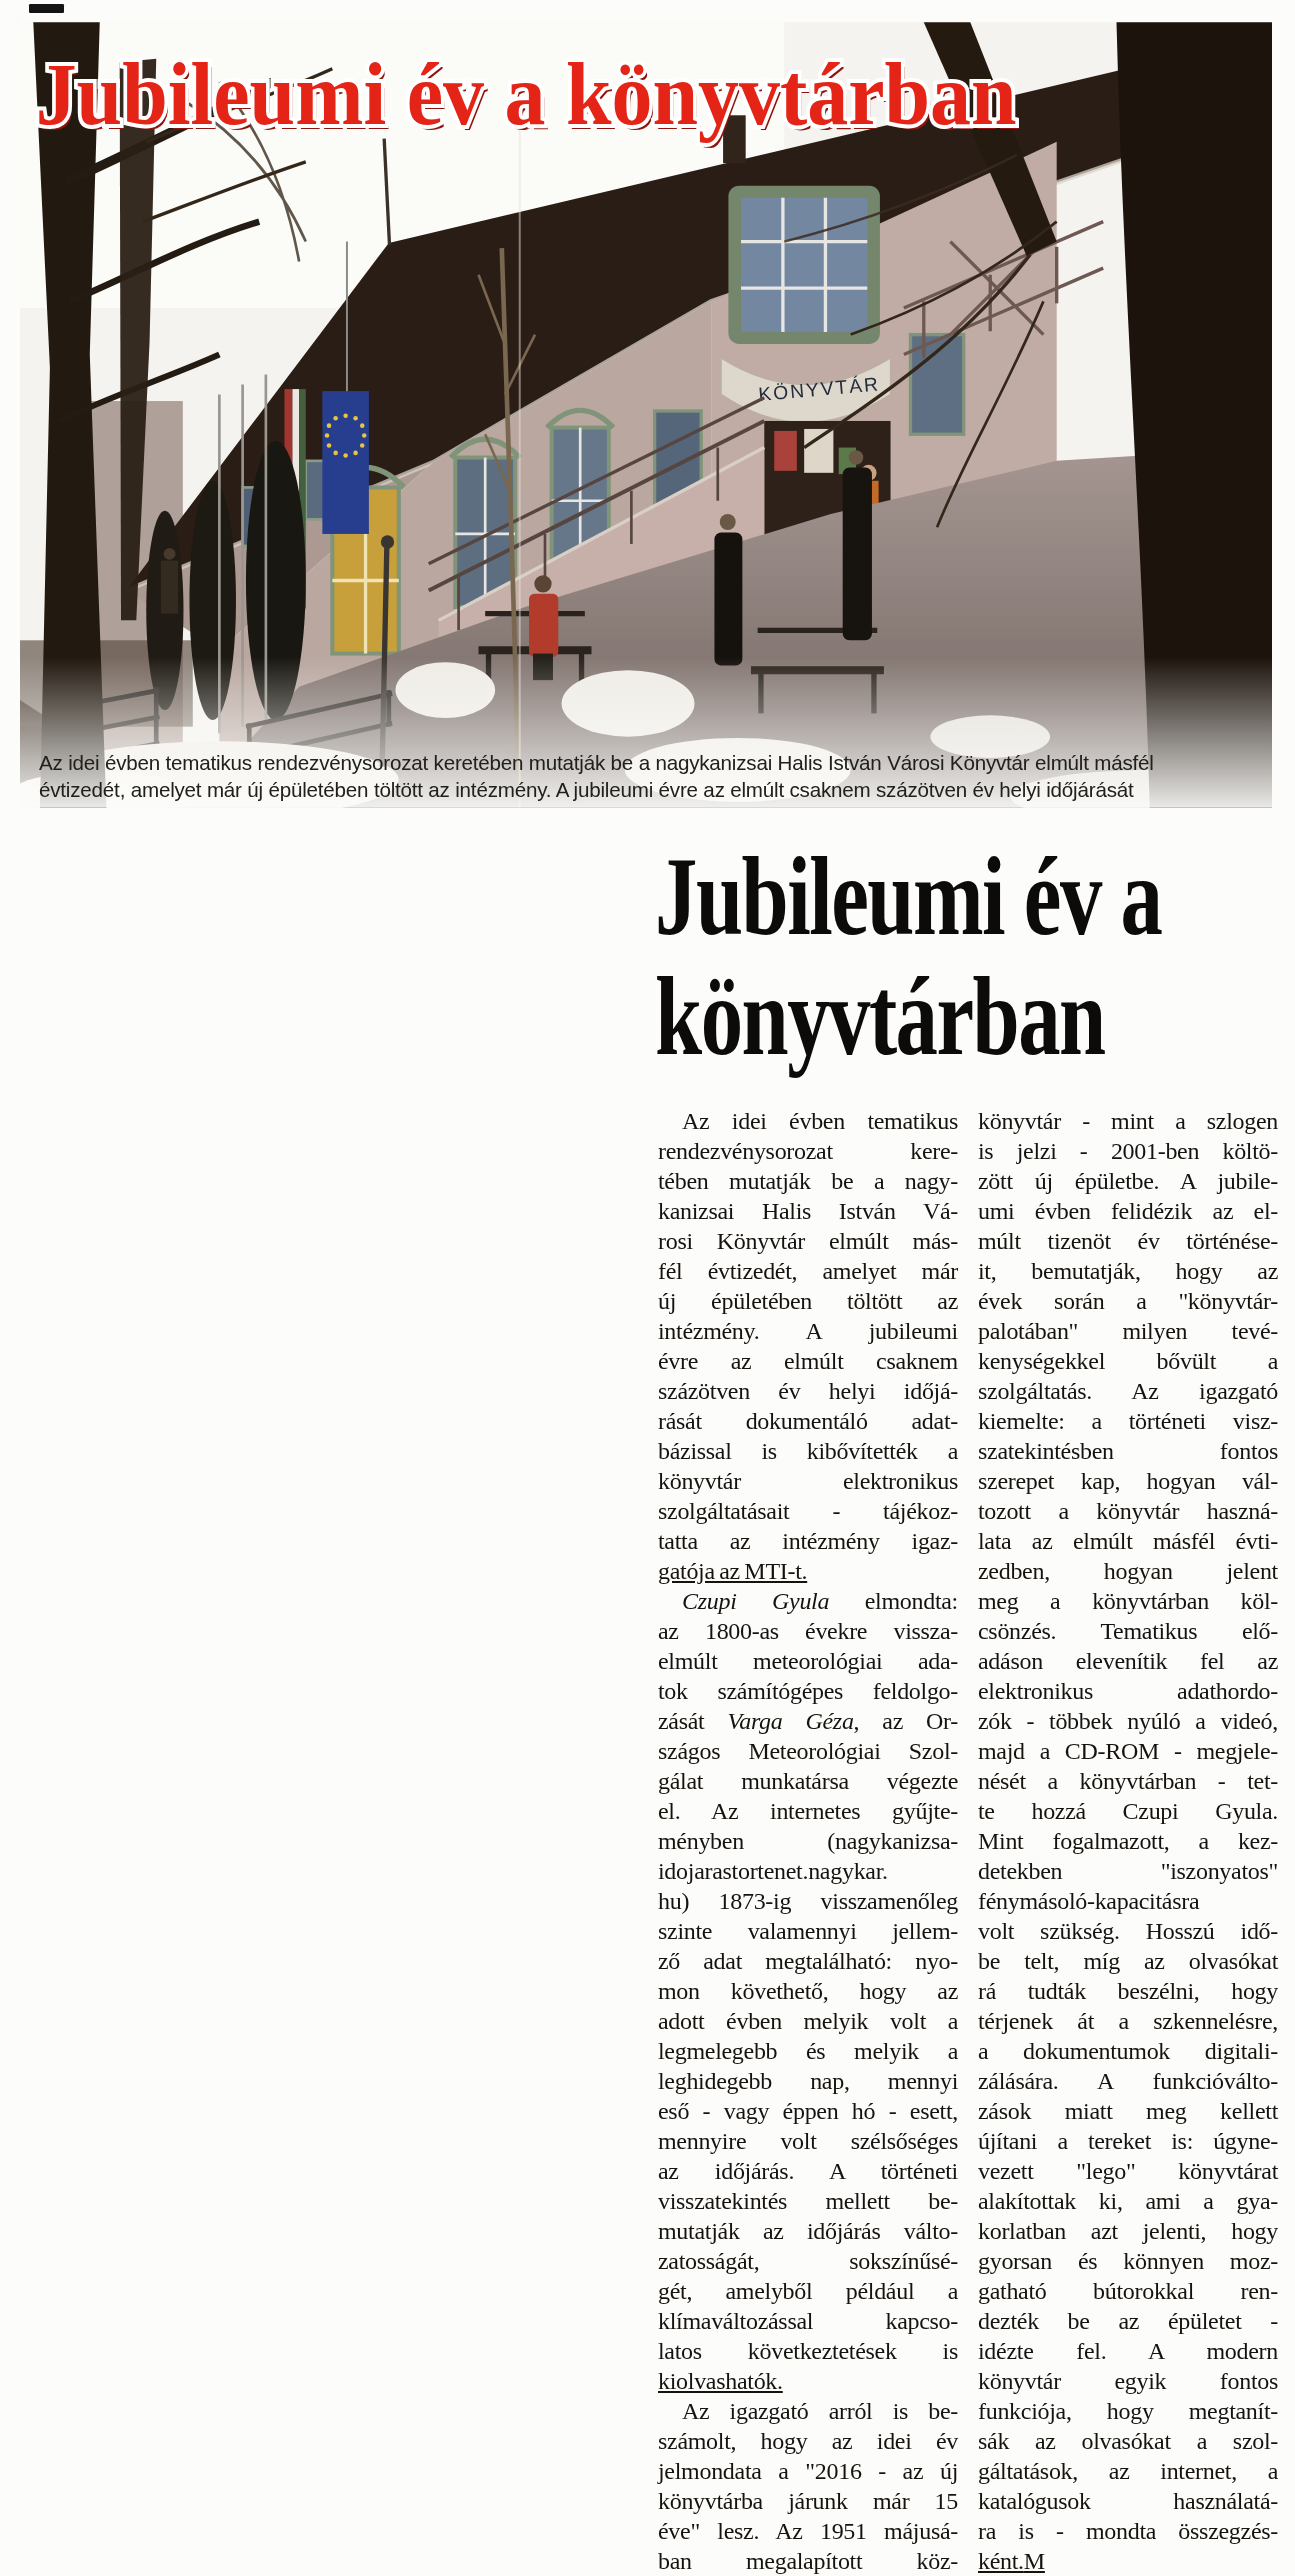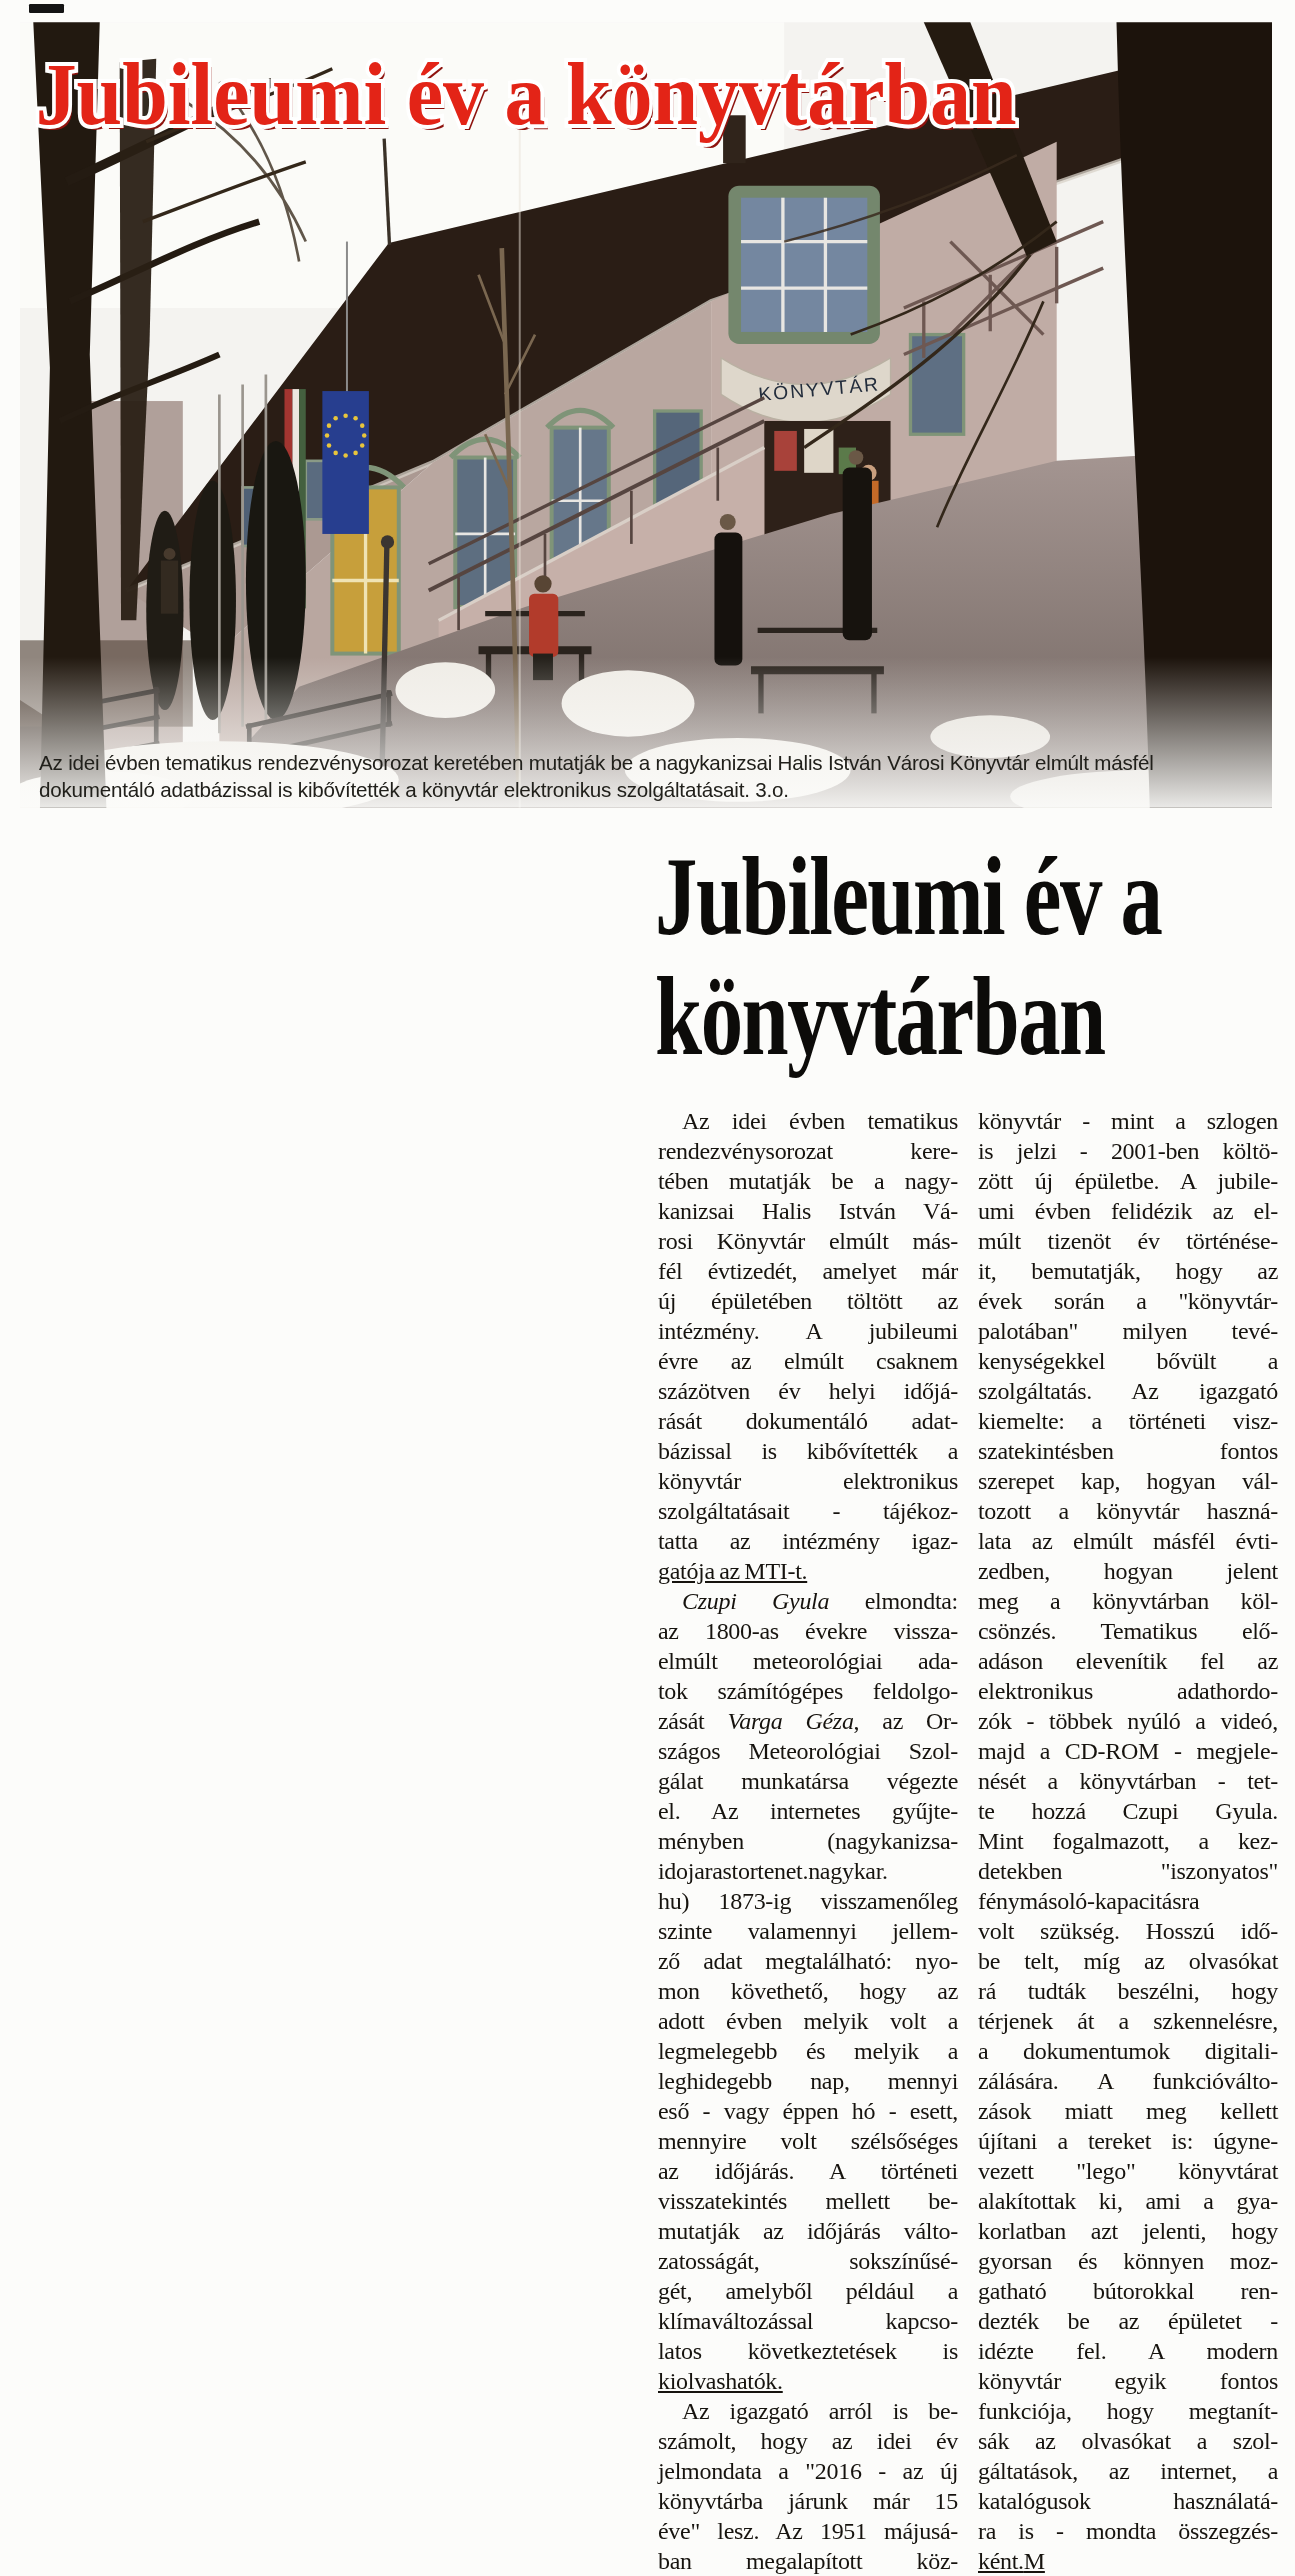--- a/index.html
+++ b/index.html
@@ -261,21 +261,21 @@
 
   <svg id="masthead" width="1090" height="140" viewBox="0 0 1640 210">
     <g transform="translate(8,0) scale(0.92 1)">
       <text x="18" y="158" font-family="Liberation Serif, serif" font-weight="bold" font-size="134" fill="#8e130e">Jubileumi év a könyvtárban</text>
       <text x="12" y="150" font-family="Liberation Serif, serif" font-weight="bold" font-size="134" fill="#e32417" stroke="#ffffff" stroke-width="12" paint-order="stroke">Jubileumi év a könyvtárban</text>
     </g>
   </svg>
 
   <div id="caption">
     <div class="capln">Az idei évben tematikus rendezvénysorozat keretében mutatják be a nagykanizsai Halis István Városi Könyvtár elmúlt másfél</div>
-    <div class="capln">dokumentáló adatbázissal is kibővítették a könyvtár elektronikus szolgáltatásait. 3.o.</div>
+    <div class="capln">évtizedét, amelyet már új épületében töltött az intézmény. A jubileumi évre az elmúlt csaknem százötven év helyi időjárását</div>
   </div>
 
   <div id="headline">
     <div>Jubileumi év a</div>
     <div>könyvtárban</div>
   </div>
 
   <div id="col0" class="col">
       <div class="ln ind"><span>Az idei évben tematikus</span></div>
       <div class="ln"><span>rendezvénysorozat kere-</span></div>

